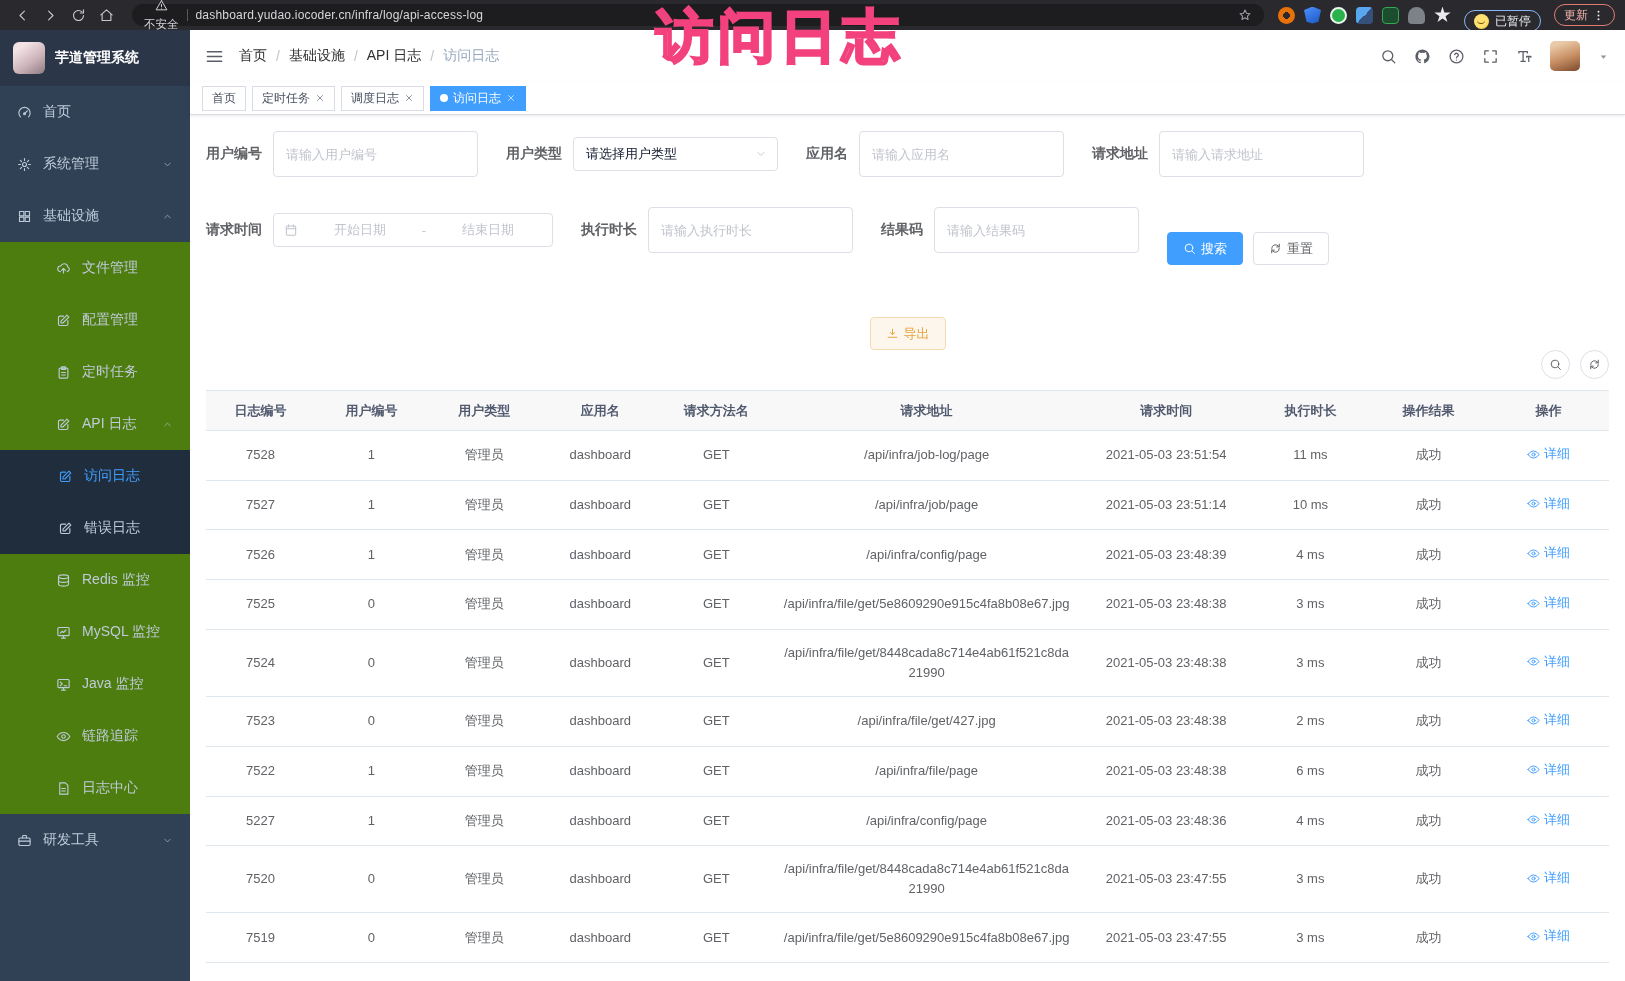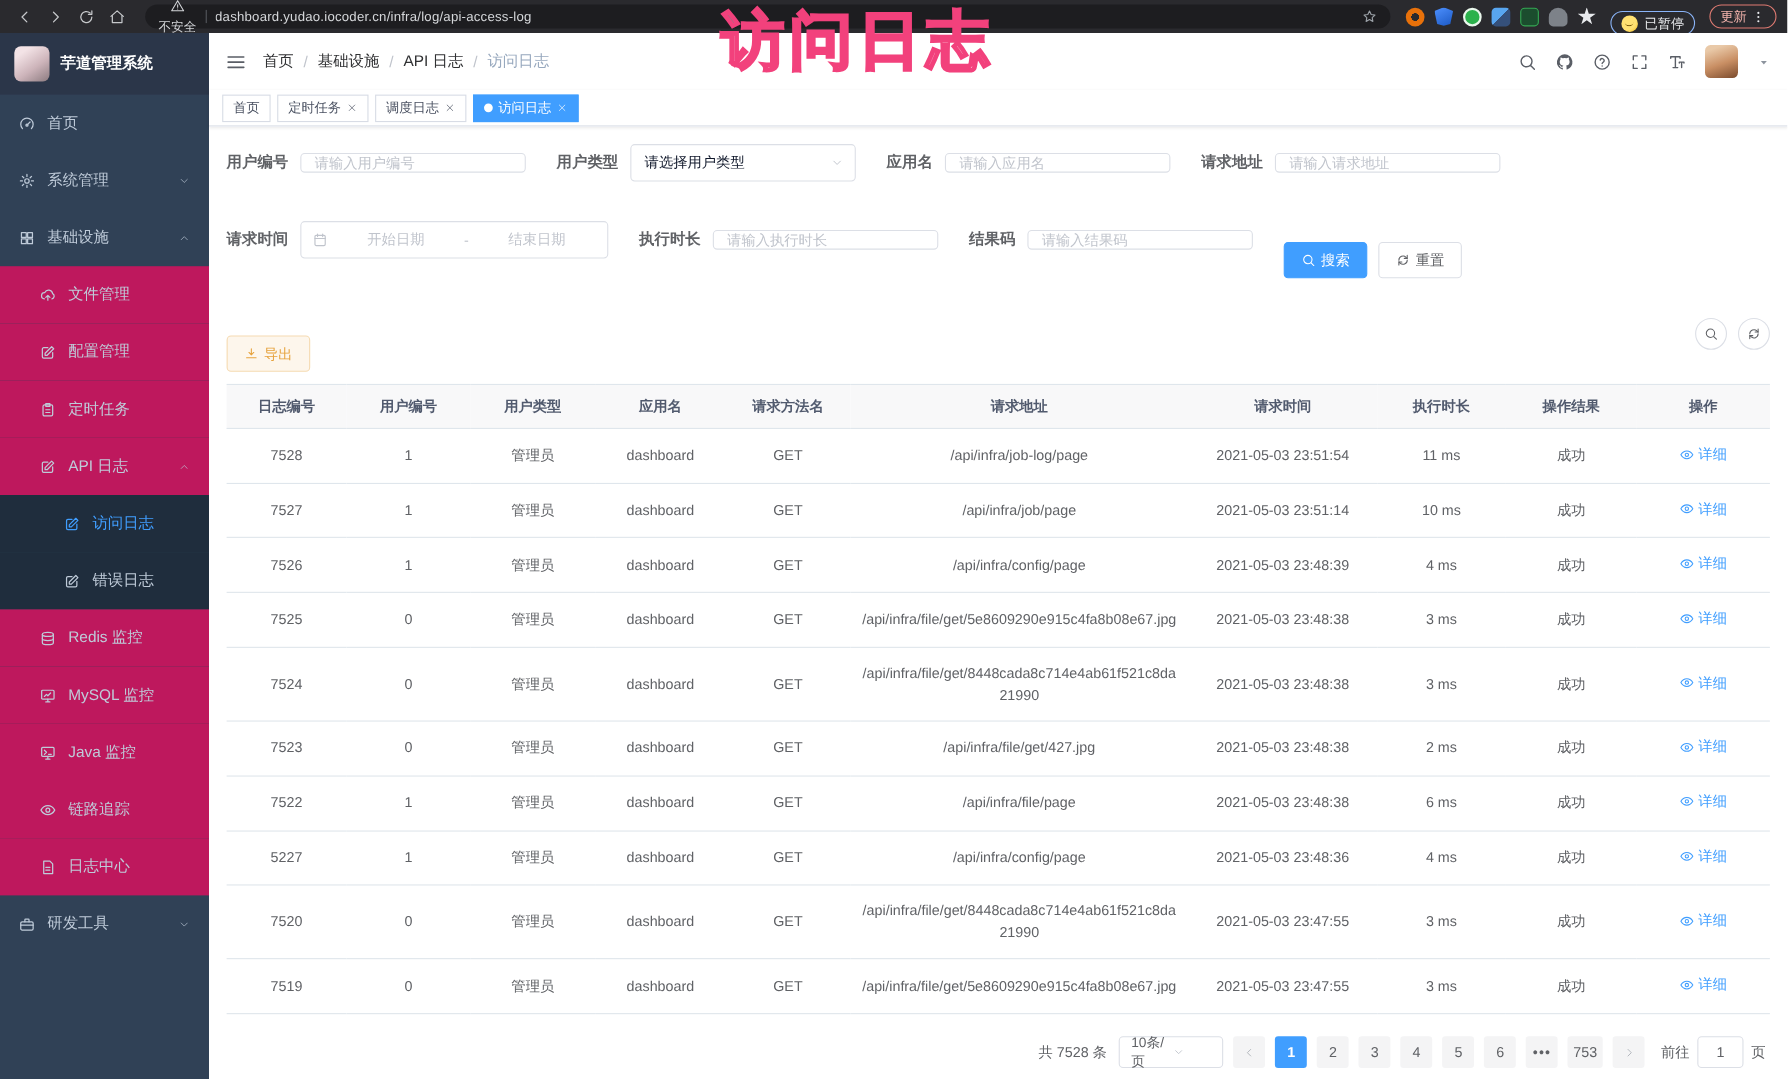--- a/index.html
+++ b/index.html
@@ -33,21 +33,21 @@
   .pill.update .ic { font-size:13px; color:#e8eaed; }
 
   
   .app { display:flex; height:951px; }
   .sidebar { width:190px; flex-shrink:0; background:#304156; color:#bfcbd9; display:flex; flex-direction:column; overflow:hidden; }
   .logo-row { height:56px; display:flex; align-items:center; gap:10px; padding:0 13px; background:#2b3649; flex-shrink:0; }
   .logo-avatar { width:32px; height:32px; border-radius:6px; background:linear-gradient(145deg,#f3e3e6 20%,#cdb4ba 60%,#8c7b80); flex-shrink:0; }
   .logo-title { color:#fff; font-size:14px; font-weight:bold; white-space:nowrap; }
   .s-menu { flex:1; }
   .s-item { height:52px; display:flex; align-items:center; gap:11px; padding:0 17px; font-size:14px; cursor:pointer; }
-  .s-item.d1 { padding-left:36px; background:#be185d; }
+  .s-item.d1 { padding-left:56px; background:#4d7c0f; }
   .s-item.d2 { padding-left:58px; background:#1f2d3d; }
   .s-item.active { color:#409eff; }
   .s-icon { font-size:15px; display:inline-flex; }
   .s-label { white-space:nowrap; }
   .s-arrow { margin-left:auto; font-size:11px; opacity:.75; display:inline-flex; }
 
   .main { flex:1; min-width:0; display:flex; flex-direction:column; background:#fff; }
 
   
   .navbar { height:52px; display:flex; align-items:center; padding:0 15px; flex-shrink:0; }
@@ -67,37 +67,37 @@
   .tag .dot { width:8px; height:8px; border-radius:50%; background:#fff; display:none; }
   .tag.active { background:#409eff; border-color:#409eff; color:#fff; }
   .tag.active .dot { display:inline-block; }
   .tag .t-close { font-size:10px; display:inline-flex; opacity:.85; }
 
   
   .content { flex:1; padding:16px 16px 0; overflow:hidden; }
   .filter-form { display:flex; flex-wrap:wrap; column-gap:28px; row-gap:18px; font-size:14px; align-items:center; }
   .f-item { display:flex; align-items:center; gap:11px; }
   .f-label { color:#606266; font-weight:700; white-space:nowrap; }
-  .f-input { width:205px; height:18px; border:1px solid #dcdfe6; border-radius:4px; padding:0 12px; font-size:13px; color:#606266; background:#fff; font-family:inherit; }
+  .f-input { width:205px; height:46px; border:1px solid #dcdfe6; border-radius:4px; padding:0 12px; font-size:13px; color:#606266; background:#fff; font-family:inherit; }
   .f-input::placeholder { color:#c0c4cc; }
   .f-select { width:205px; height:34px; border:1px solid #dcdfe6; border-radius:4px; padding:0 10px 0 12px; display:flex; align-items:center; background:#fff; }
   .f-select .sel-ph { color:#0f172a; font-size:13px; flex:1; }
   .f-select .sel-caret { color:#c0c4cc; font-size:12px; display:inline-flex; }
   .f-range { width:280px; height:34px; border:1px solid #dcdfe6; border-radius:4px; display:flex; align-items:center; gap:8px; padding:0 10px; background:#fff; }
   .f-range .cal-ic { color:#c0c4cc; font-size:14px; display:inline-flex; }
   .f-range .rng-ph { color:#c0c4cc; font-size:13px; flex:1; text-align:center; white-space:nowrap; }
   .f-range .rng-sep { color:#c0c4cc; font-size:13px; }
   .btn { height:33px; border-radius:4px; display:inline-flex; align-items:center; gap:5px; padding:0 15px; font-size:13px; cursor:pointer; border:1px solid transparent; font-family:inherit;margin-top:37px; }
   .btn .b-ic { font-size:13px; display:inline-flex; }
   .btn.primary { background:#409eff; border-color:#409eff; color:#fff; }
   .btn.plain { background:#fff; border-color:#dcdfe6; color:#606266; }
   .btn.warn { background:#fdf6ec; border-color:#f5dab1; color:#e6a23c; }
   .btn-row { display:flex; align-items:center; gap:10px; }
 
-  .toolbar-row { display:flex; align-items:center; margin:15px 0 11px; }
+  .toolbar-row { display:flex; align-items:center; margin:15px 0 11px;flex-direction:column; }
   .right-tools { margin-left:auto; display:flex; gap:10px; }
   .circle-btn { width:29px; height:29px; border-radius:50%; border:1px solid #dcdfe6; background:#fff; color:#606266; display:flex; align-items:center; justify-content:center; font-size:13px; cursor:pointer; }
 
   
   table { width:100%; border-collapse:collapse; font-size:13px; color:#606266; table-layout:fixed; }
   thead th { background:#f8f8f9; color:#515a6e; font-weight:700; height:40px; border-top:1px solid #dfe6ec; border-bottom:1px solid #dfe6ec; padding:0 6px; text-align:center; }
   tbody td { text-align:center; padding:13px 8px; border-bottom:1px solid #dfe6ec; line-height:1.55; vertical-align:middle; }
   .url-cell { word-break:break-all; }
   .link { color:#409eff; display:inline-flex; align-items:center; gap:4px; text-decoration:none; cursor:pointer; white-space:nowrap; }
   .link .ic { font-size:13px; display:inline-flex; }

